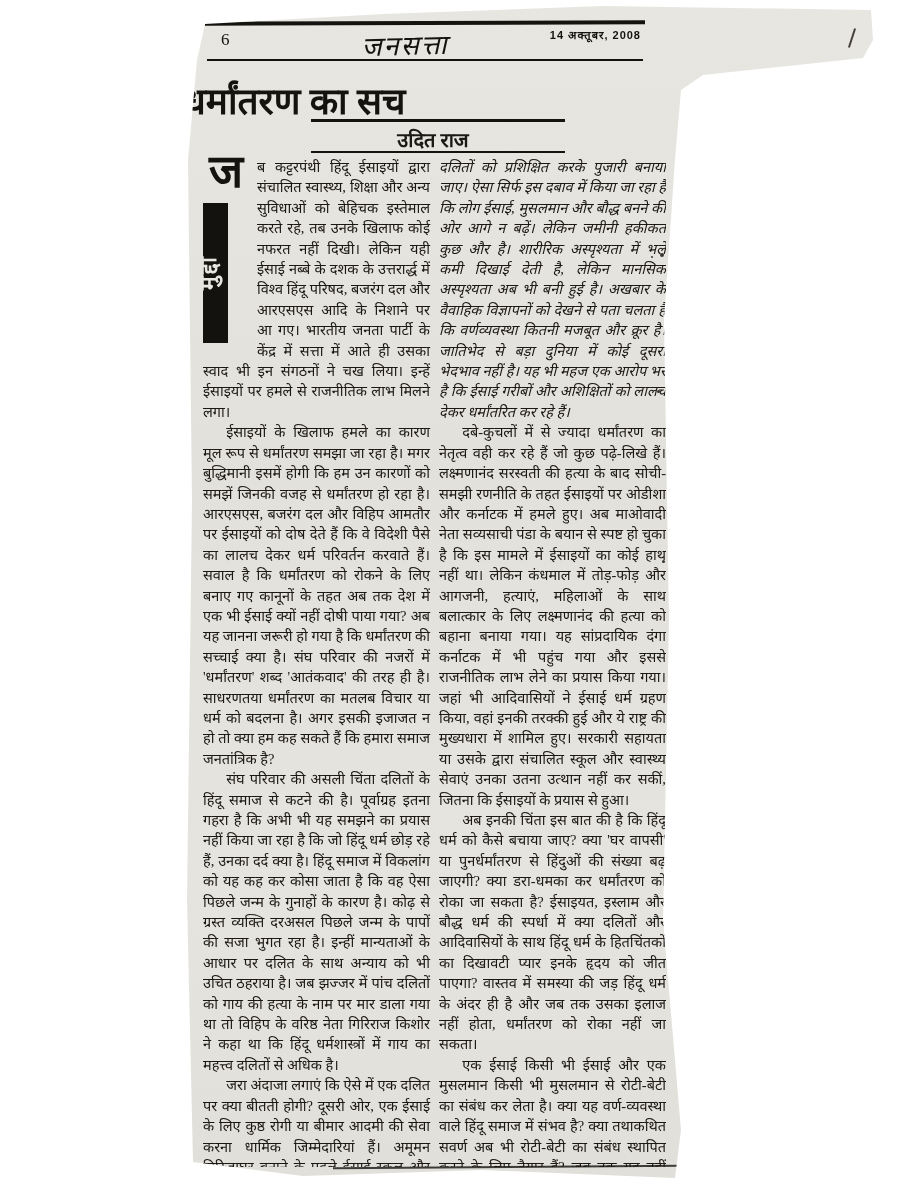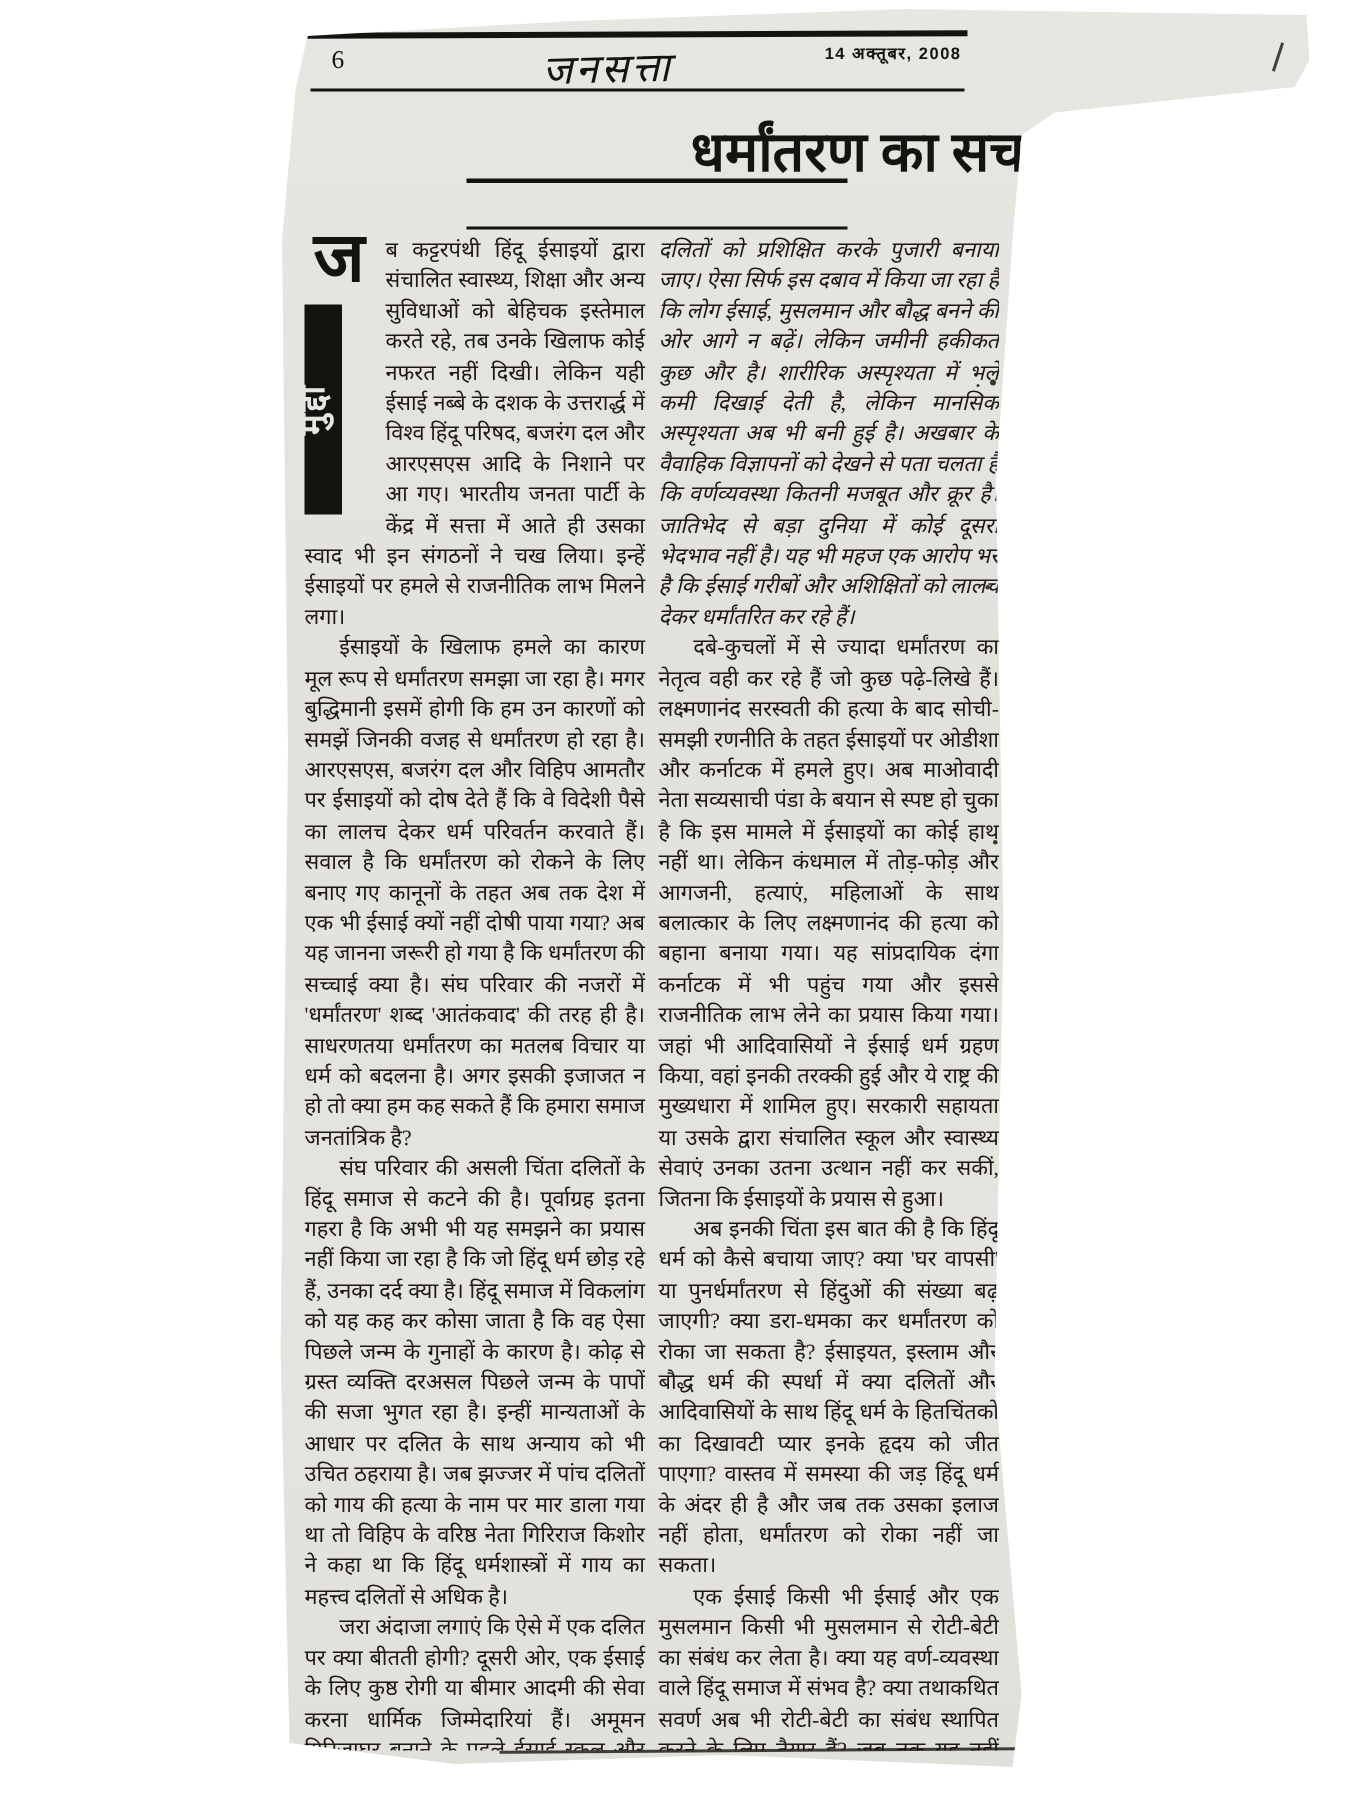--- a/index.html
+++ b/index.html
@@ -23,21 +23,21 @@
   .rule-bottom{left:150px;top:1166px;width:350px;height:2px;opacity:.8;transform:rotate(-.4deg);}
   .left-edge{left:7px;top:148px;width:3px;height:1026px;background:#26231f;}
 
   .masthead{position:absolute;left:22px;top:24px;width:440px;height:34px;color:#15130f;}
   .page-num{position:absolute;left:16px;top:6px;font-size:17px;}
   .np-name{position:absolute;left:0;right:40px;top:2px;text-align:center;font-size:27px;
            font-style:italic;letter-spacing:2px;transform:rotate(-1.5deg);font-weight:500;}
   .np-date{position:absolute;right:4px;top:3px;font-size:11px;font-weight:bold;
            font-family:"Liberation Sans","DejaVu Sans",sans-serif;letter-spacing:1px;text-align:right;}
 
-  .headline{position:absolute;left:0;top:74px;width:500px;text-align:right;
+  .headline{position:absolute;left:0;top:74px;width:500px;text-align:left;
             font-size:37px;font-weight:800;color:#15130f;letter-spacing:0;}
   .author{position:absolute;left:0;top:126px;width:500px;text-align:center;
           font-size:20px;font-weight:bold;color:#1b1915;}
 
   .columns{position:absolute;left:20px;top:157px;width:463px;height:1010px;
            display:flex;gap:9px;overflow:hidden;}
   .col{flex:1;color:#1b1814;font-size:14.5px;line-height:20.4px;text-align:justify;}
   .col .para{margin:0;text-indent:1.6em;}
   .col .para.lead{text-indent:0;}
   .col.cont .para:first-child{text-indent:0;font-style:italic;}
@@ -65,20 +65,21 @@
     <div class="masthead">
       <span class="page-num">6</span>
       <span class="np-name">जनसत्ता</span>
       <span class="np-date">14 अक्तूबर, 2008</span>
     </div>
 
     <div class="rule rule-masthead"></div>
 
     <div class="headline">धर्मांतरण का सच</div>
     <div class="rule rule-headline"></div>
+    <div class="author">उदित राज</div>
     <div class="rule rule-author"></div>
 
     <div class="left-edge"></div>
 
     <div class="columns">
       <div class="col">
         <p class="para lead">
           <span class="lead-figure">
             <span class="drop-cap">ज</span>
             <span class="mudda-box">मुद्दा</span>

